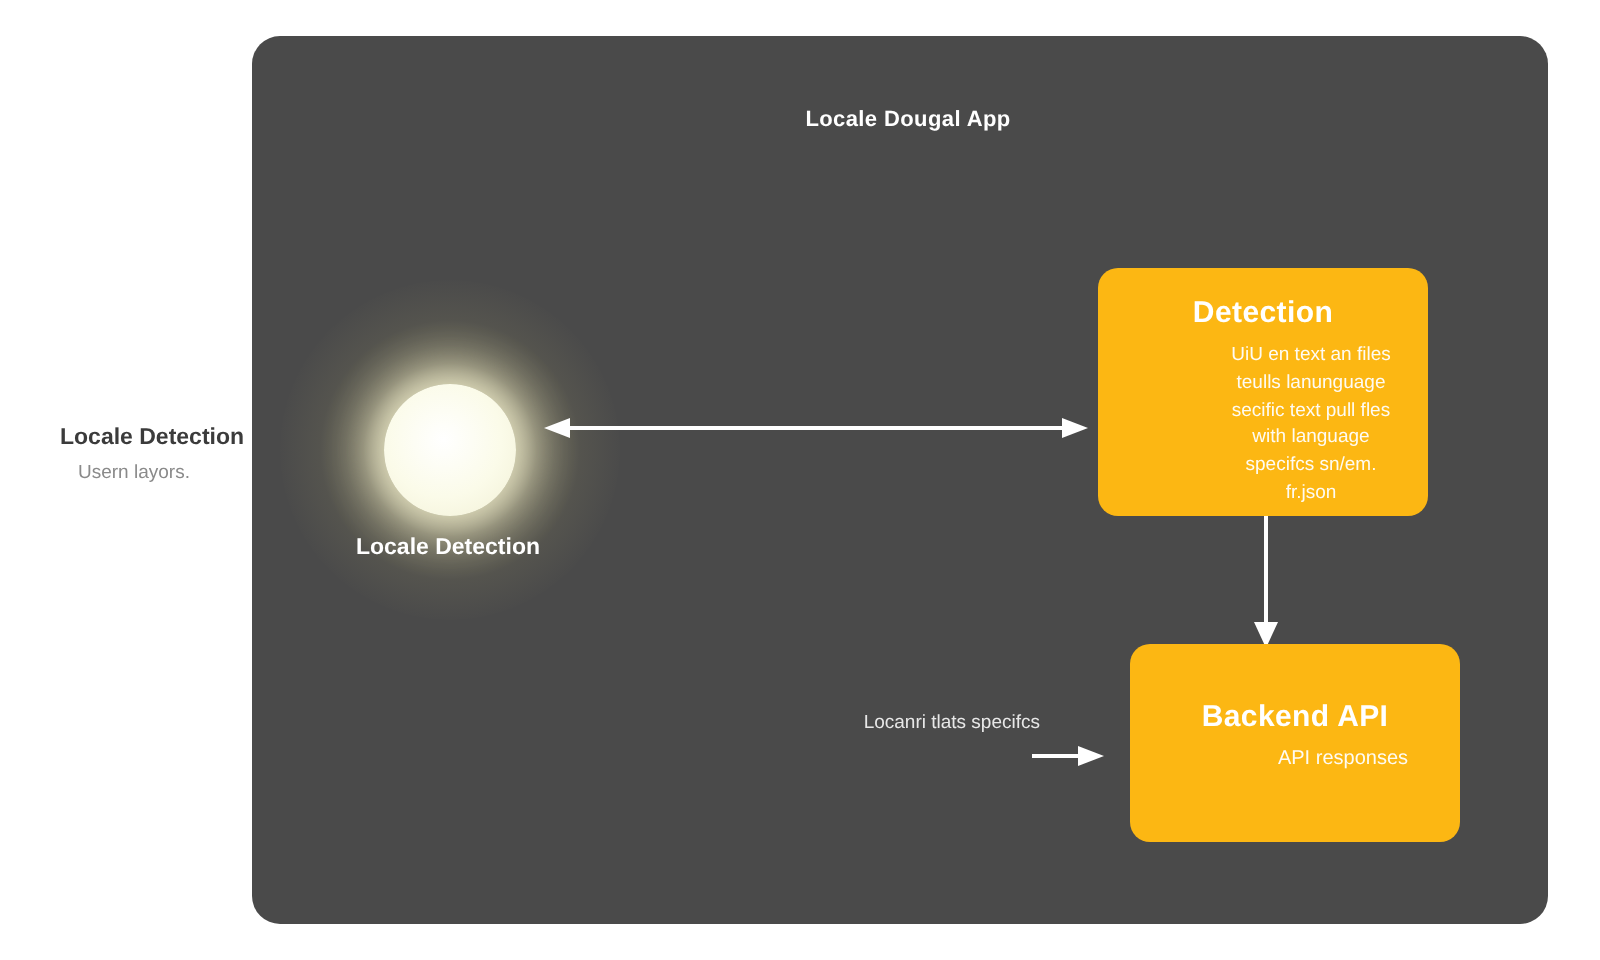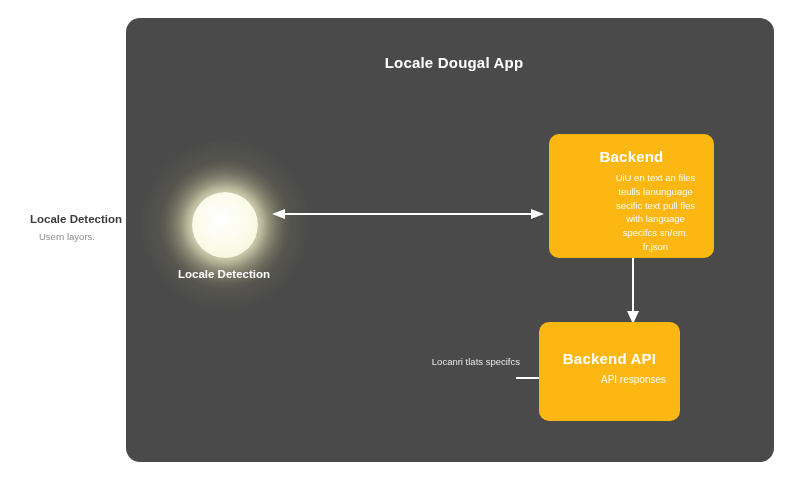--- a/index.html
+++ b/index.html
@@ -34,21 +34,21 @@
     border-radius: 14px;
   }
 
   .panel-title {
     position: absolute;
     left: 0;
     top: 36px;
     width: 656px;
     text-align: center;
     color: #ffffff;
-    font-size: 15px;
+    font-size: 11px;
     font-weight: bold;
     letter-spacing: 0.2px;
   }
 
   
   .ext-label {
     position: absolute;
     left: 30px;
     top: 212px;
     width: 110px;
@@ -119,23 +119,23 @@
     padding: 14px 12px 10px 12px;
     text-align: center;
   }
   .box-frontend {
     left: 549px;
     top: 134px;
     width: 165px;
     height: 124px;
   }
   .box-backend {
-    left: 539px;
+    left: 565px;
     top: 322px;
-    width: 141px;
+    width: 165px;
     height: 99px;
   }
   .box-title {
     color: #ffffff;
     font-size: 15px;
     font-weight: bold;
     margin: 0 0 6px 0;
     letter-spacing: 0.2px;
   }
   .box-backend .box-title {
@@ -204,21 +204,21 @@
   </div>
   <div class="glow-caption">Locale Detection</div>
 
   <svg class="arrow-h" viewBox="0 0 272 16" xmlns="http://www.w3.org/2000/svg">
     <line x1="12" y1="8" x2="260" y2="8" stroke="#ffffff" stroke-width="2"></line>
     <polygon points="0,8 13,3 13,13" fill="#ffffff"></polygon>
     <polygon points="272,8 259,3 259,13" fill="#ffffff"></polygon>
   </svg>
 
   <div class="box box-frontend">
-    <div class="box-title">Backend</div>
+    <div class="box-title">Detection</div>
     <div class="box-desc">UiU en text an files teulls lanunguage secific text pull fles with language specifcs sn/em. fr.json</div>
   </div>
 
   <svg class="arrow-v" viewBox="0 0 18 66" xmlns="http://www.w3.org/2000/svg">
     <line x1="9" y1="0" x2="9" y2="54" stroke="#ffffff" stroke-width="2"></line>
     <polygon points="9,66 3,53 15,53" fill="#ffffff"></polygon>
   </svg>
 
   <div class="side-note">
     <div>Locanri tlats specifcs</div>

